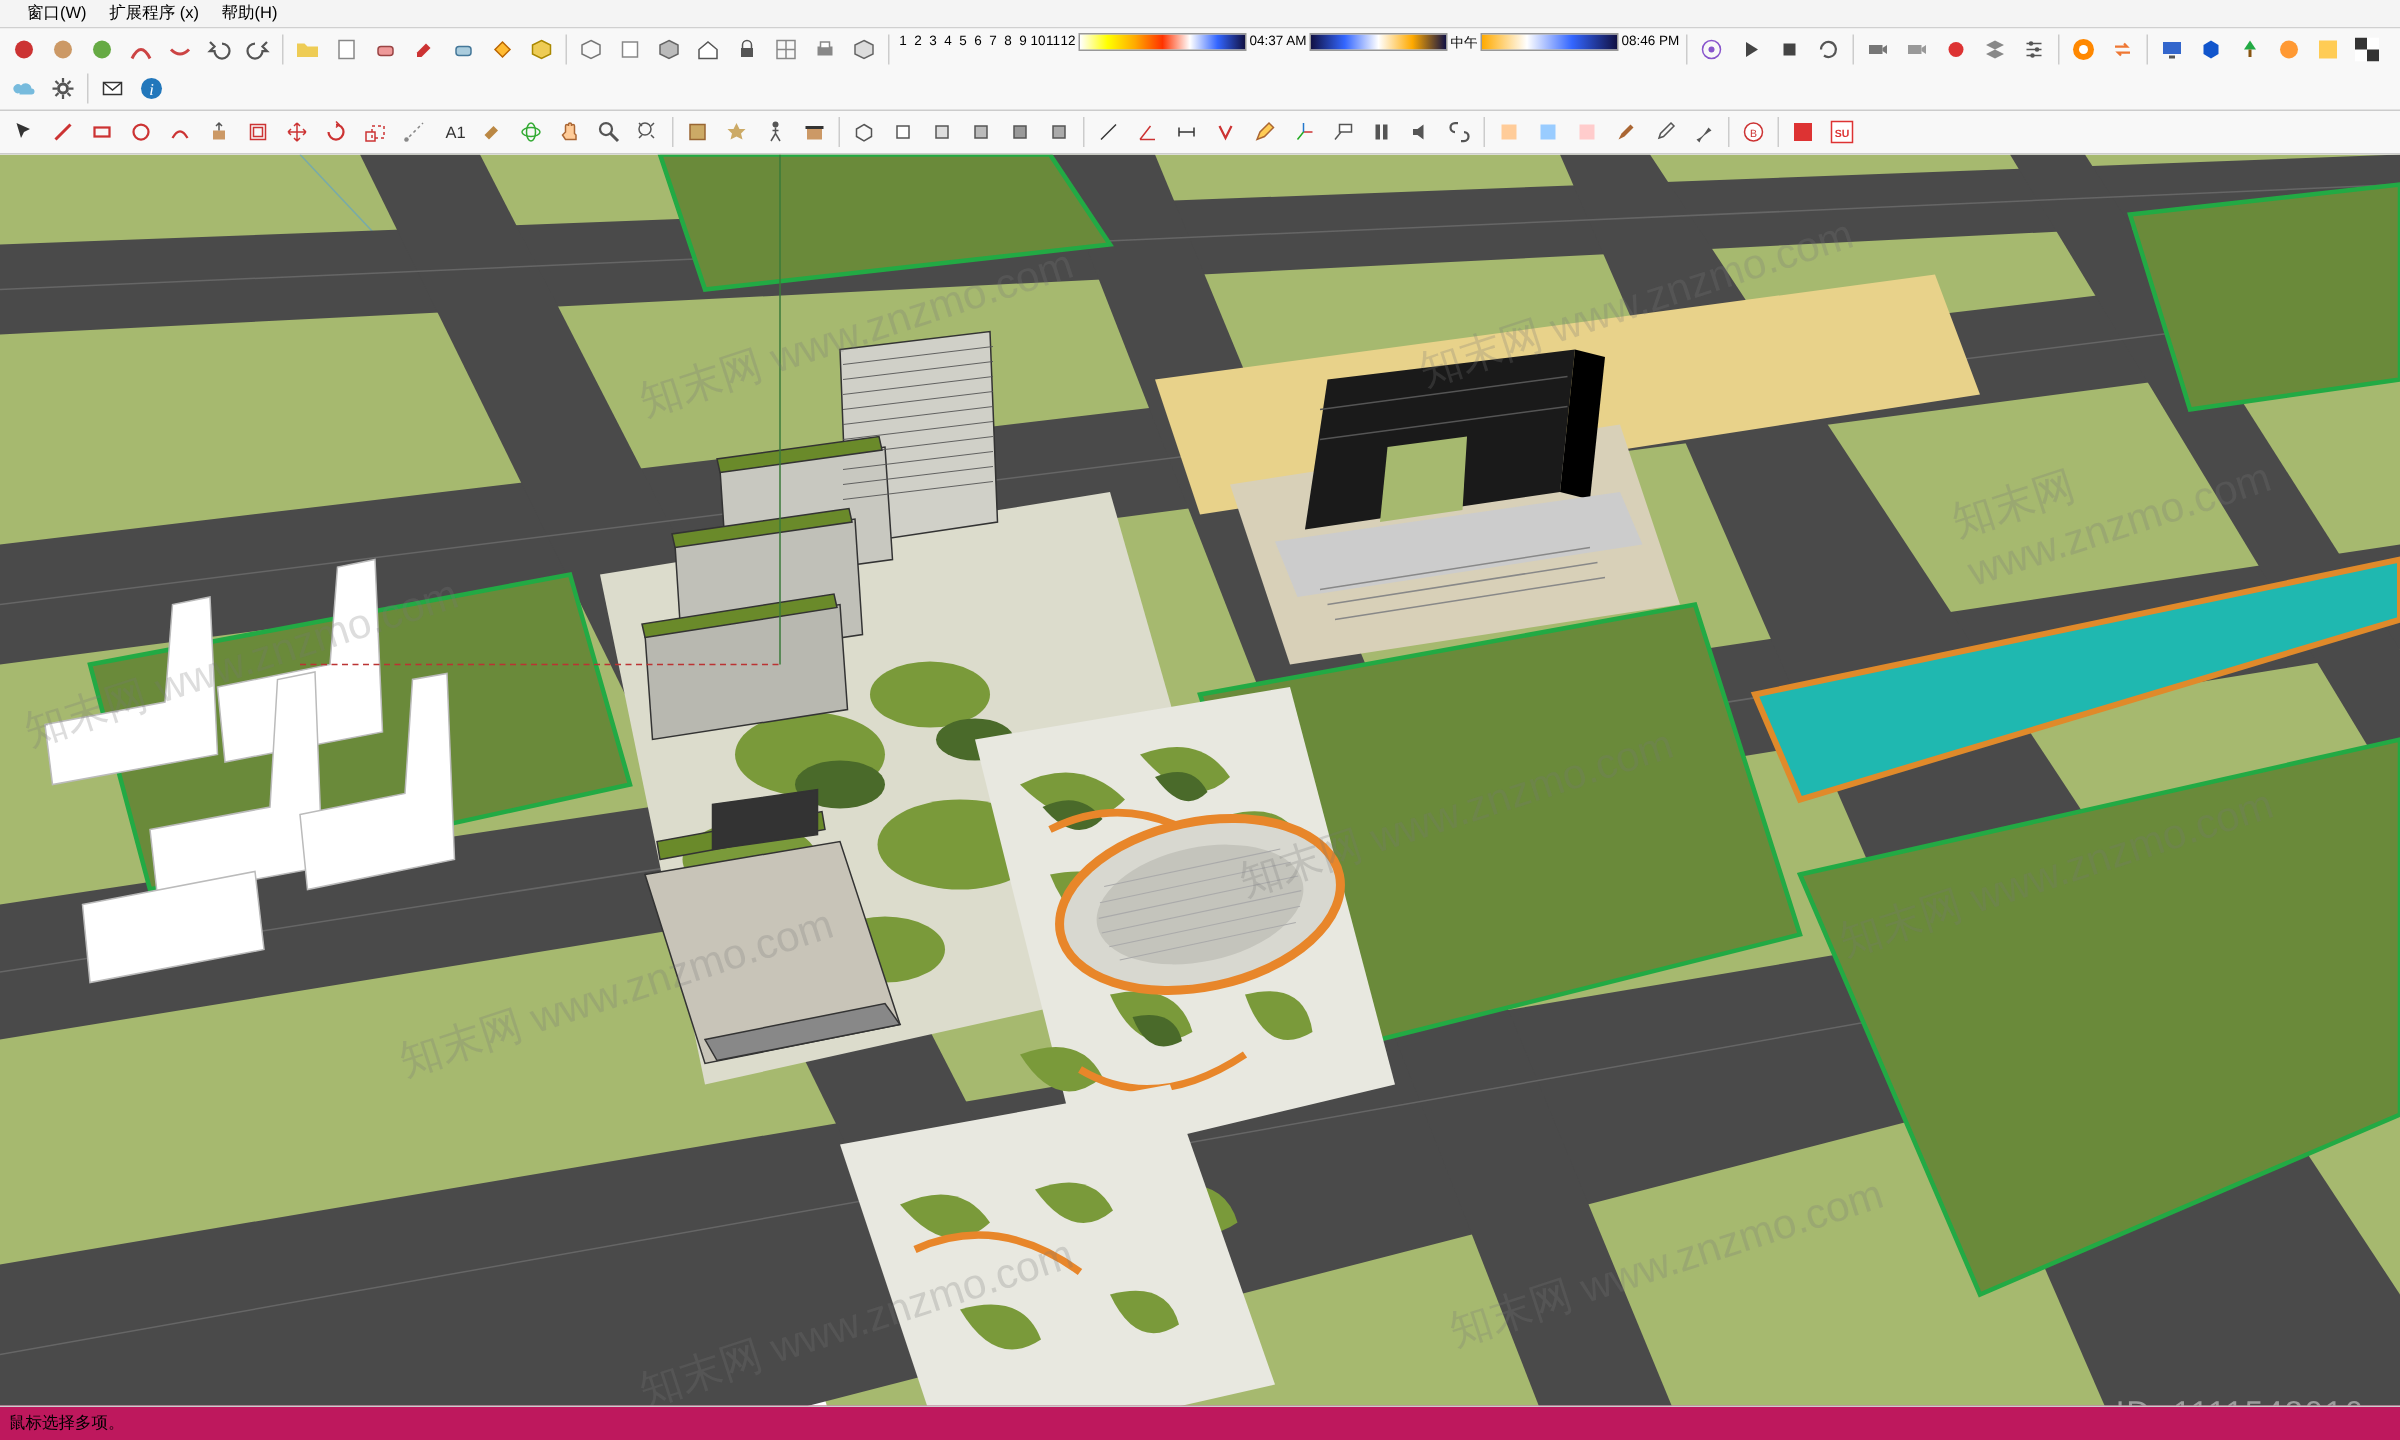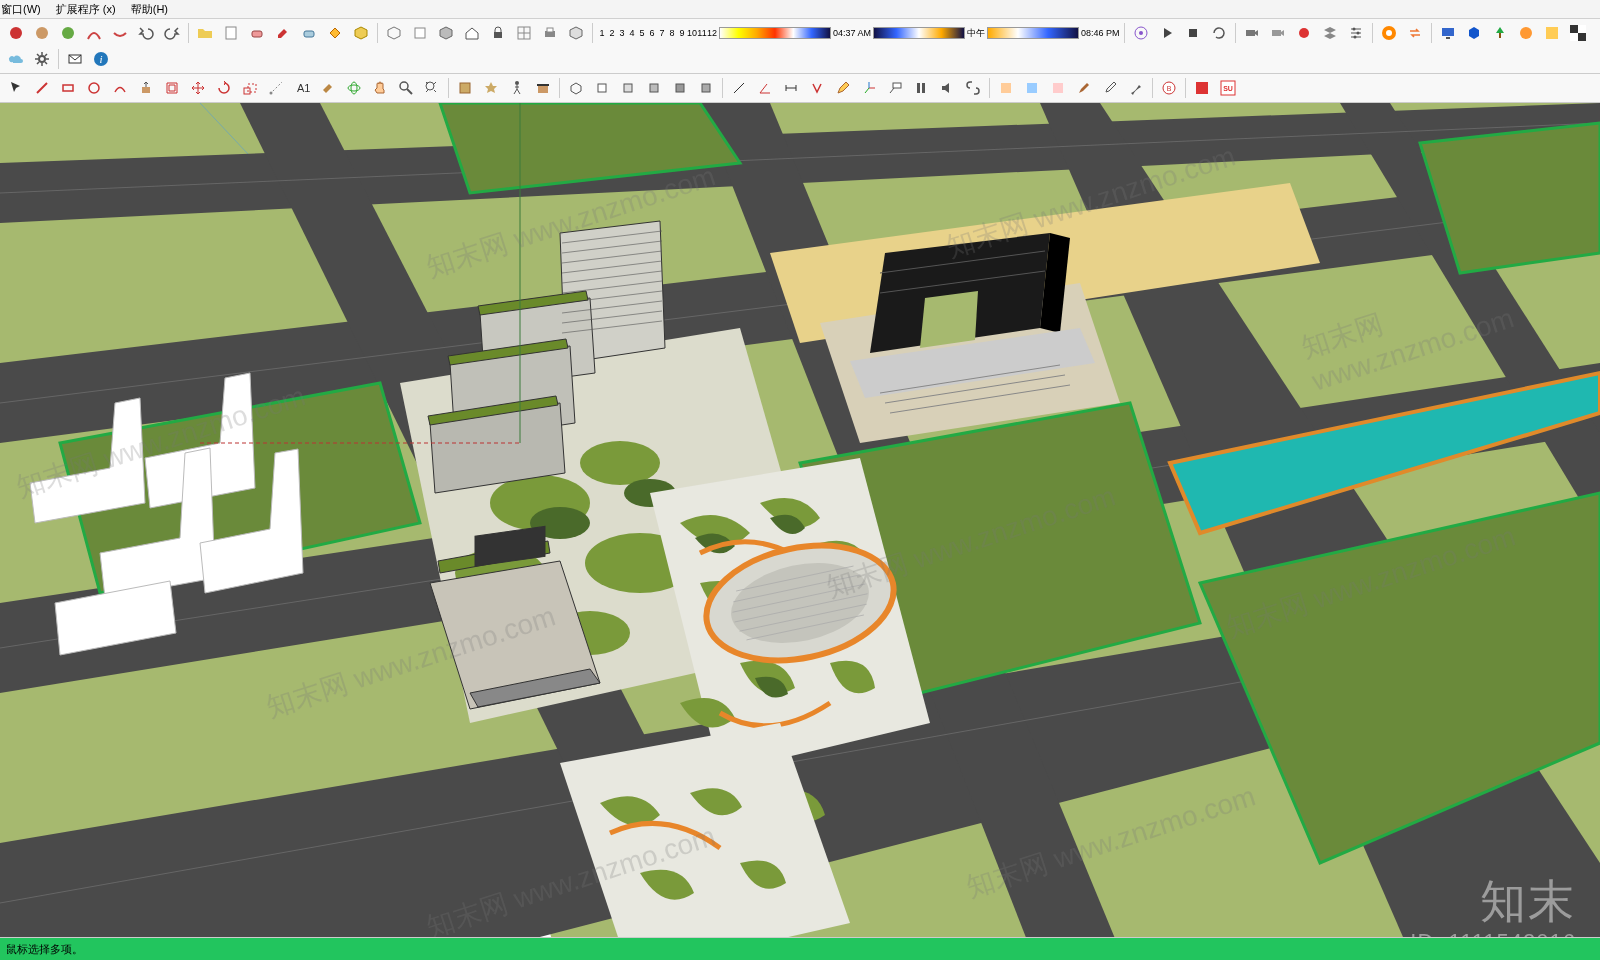--- a/index.html
+++ b/index.html
@@ -1,31 +1,31 @@
 <!DOCTYPE html>
 <html><head>
 <meta charset="utf-8">
 <style>
   html,body{margin:0;padding:0;width:1600px;height:960px;font-family:"Microsoft YaHei",Arial,sans-serif;font-size:11px;overflow:hidden;background:#fff;color:#000;}
-  .menubar{height:18px;line-height:18px;background:#f4f4f4;border-bottom:1px solid #d0d0d0;padding:0 1px;}
+  .menubar{height:18px;line-height:18px;background:#f4f4f4;border-bottom:1px solid #d0d0d0;padding:0 18px;}
   .menubar span{margin-right:12px;cursor:default;}
   .toolbar{display:flex;flex-wrap:wrap;align-items:center;background:#f8f8f8;border-bottom:1px solid #ccc;padding:2px 4px;gap:2px;}
   .tbtn{width:22px;height:22px;display:flex;align-items:center;justify-content:center;border:1px solid transparent;border-radius:2px;cursor:pointer;}
   .tbtn svg{width:16px;height:16px;}
   .sep{width:1px;height:20px;background:#ccc;margin:0 2px;}
-  .timebar{height:22px;display:flex;align-items:center;gap:2px;font-size:9px;}
+  .timebar{height:22px;display:flex;align-items:flex-start;gap:2px;font-size:9px;}
   .timebar .nums span{display:inline-block;width:10px;text-align:center;}
   .timebar .grad{width:110px;height:10px;background:linear-gradient(90deg,#fff,#ff0,#fa0,#f30,#fff,#36f,#114);border:1px solid #999;}
   .viewport{position:relative;width:1600px;height:896px;overflow:hidden;}
   .scene{position:absolute;inset:0;}
   .watermark{position:absolute;color:rgba(120,120,120,.25);font-size:28px;font-weight:500;transform:rotate(-18deg);pointer-events:none;user-select:none;}
   .brand{position:absolute;right:24px;bottom:44px;text-align:right;color:#9c9c9c;pointer-events:none;}
   .brand .b1{font-size:46px;letter-spacing:2px;font-weight:300;}
   .brand .b2{font-size:22px;letter-spacing:1px;margin-top:-4px;}
-  .statusbar{position:absolute;left:0;right:0;bottom:0;height:22px;line-height:22px;background:#22c55e;border-top:1px solid #ccc;padding:0 6px;font-size:11px;}
+  .statusbar{position:absolute;left:0;right:0;bottom:0;height:22px;line-height:22px;background:#be185d;border-top:1px solid #ccc;padding:0 6px;font-size:11px;}
 </style>
 </head>
 <body>
 
 <div class="menubar">
   <span>窗口(W)</span>
   <span>扩展程序 (x)</span>
   <span>帮助(H)</span>
 </div>
 
@@ -719,20 +719,19 @@
   <div class="watermark" style="left:420px;top:100px;">知末网 www.znzmo.com</div>
   <div class="watermark" style="left:940px;top:80px;">知末网 www.znzmo.com</div>
   <div class="watermark" style="left:1300px;top:180px;">知末网 www.znzmo.com</div>
   <div class="watermark" style="left:260px;top:540px;">知末网 www.znzmo.com</div>
   <div class="watermark" style="left:820px;top:420px;">知末网 www.znzmo.com</div>
   <div class="watermark" style="left:1220px;top:460px;">知末网 www.znzmo.com</div>
   <div class="watermark" style="left:420px;top:760px;">知末网 www.znzmo.com</div>
   <div class="watermark" style="left:960px;top:720px;">知末网 www.znzmo.com</div>
 
   <div class="brand">
-    <div class="b1">知末</div>
     <div class="b2">ID: 1111542016</div>
   </div>
 </div>
 
 <div class="statusbar">
   <span>鼠标选择多项。</span>
 </div>
 
 </body></html>

